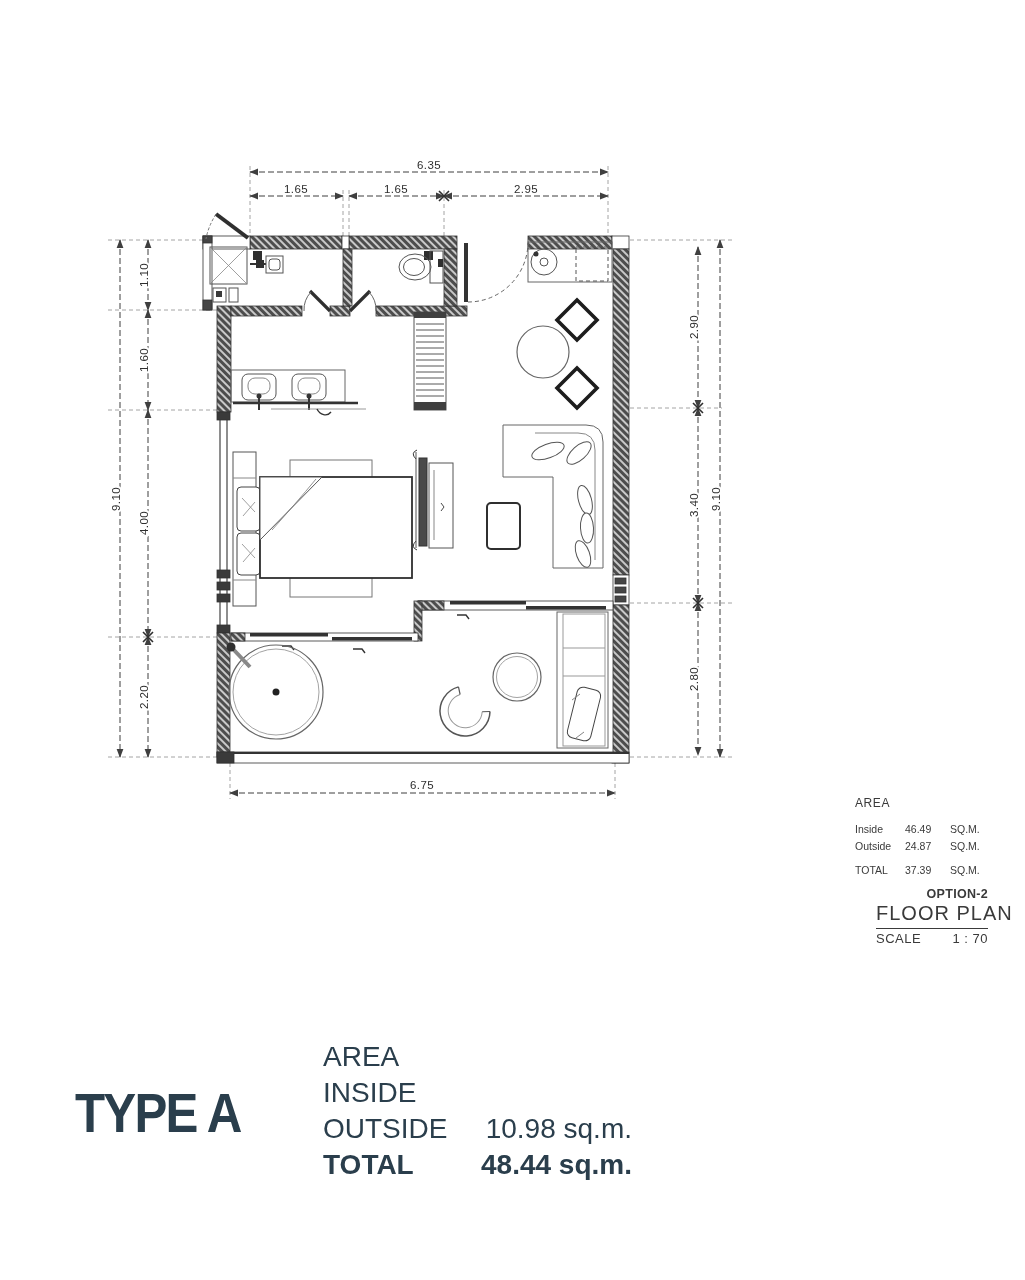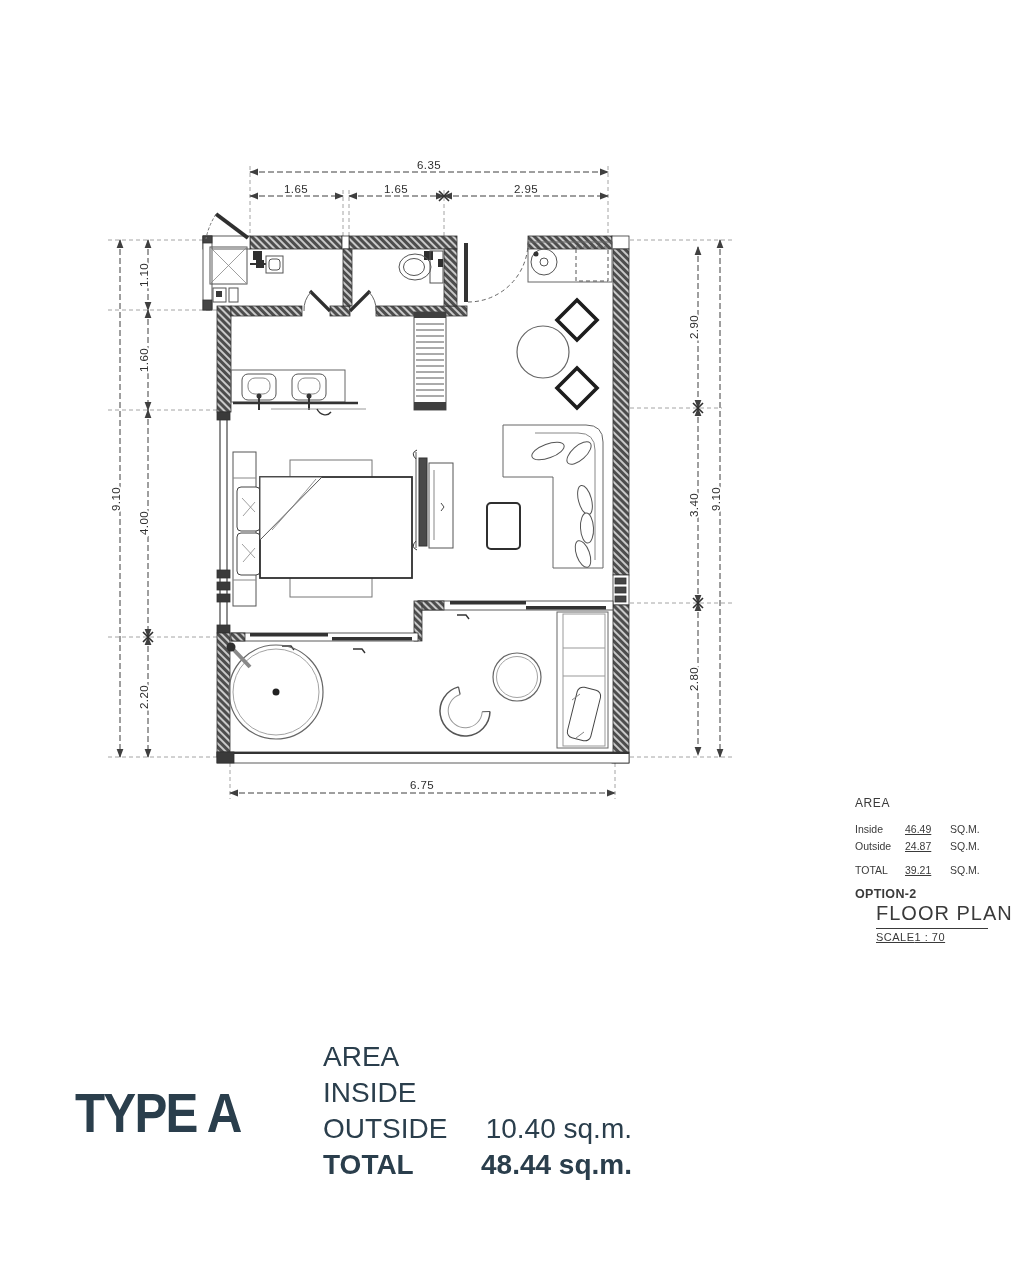--- a/index.html
+++ b/index.html
@@ -6,28 +6,28 @@
   .stage{position:relative;width:1025px;height:1280px;background:#ffffff;overflow:hidden;
          font-family:"Liberation Sans", sans-serif;color:#2a3e4c;margin-left:20px;}
   .plan-svg{position:absolute;left:0;top:0;width:1025px;height:1280px;}
   .plan-svg text{font-family:"Liberation Sans", sans-serif;font-size:11.5px;fill:#2e2e2e;
                  letter-spacing:.4px;paint-order:stroke fill;stroke:#ffffff;stroke-width:4px;}
   
   .info-block{position:absolute;left:835px;top:796px;width:133px;color:#3a3a3a;}
   .ib-heading{font-size:12px;letter-spacing:.6px;margin-bottom:13px;}
   .ib-row{display:flex;font-size:10.5px;margin-top:5px;}
   .ib-row .l{width:50px;}
-  .ib-row .v{width:45px;text-decoration:underline;}
+  .ib-row .v{width:45px;}
   .ib-row .u{flex:1;}
   .ib-row.total{margin-top:12px;}
-  .ib-option{text-align:left;font-weight:bold;font-size:12.5px;margin-top:11px;letter-spacing:.3px;}
+  .ib-option{text-align:right;font-weight:bold;font-size:12.5px;margin-top:11px;letter-spacing:.3px;}
   .ib-titlewrap{margin-left:auto;width:112px;border-bottom:1.5px solid #3a3a3a;padding-bottom:3px;}
   .ib-title{font-size:20px;letter-spacing:1px;text-align:left;white-space:nowrap;margin-top:1px;}
-  .ib-scale{margin-left:auto;width:112px;display:flex;
-            font-size:11px;padding-top:2px;letter-spacing:.5px;text-decoration:underline;}
+  .ib-scale{margin-left:auto;width:112px;display:flex;justify-content:space-between;
+            font-size:13px;padding-top:2px;letter-spacing:.5px;}
   
   .type-label{position:absolute;left:55px;top:1080px;font-size:56px;font-weight:bold;
               letter-spacing:-2px;transform:scaleX(.88);transform-origin:left center;
               color:#2a3e4c;white-space:nowrap;}
   .summary-area{position:absolute;left:303px;top:1039px;width:309px;font-size:28px;
                 line-height:36px;color:#2a3e4c;}
   .sa-row{display:flex;justify-content:space-between;}
   .sa-row.bold{font-weight:bold;}
 </style>
 </head>
@@ -304,21 +304,21 @@
       <span class="v">46.49</span>
       <span class="u">SQ.M.</span>
     </div>
     <div class="ib-row">
       <span class="l">Outside</span>
       <span class="v">24.87</span>
       <span class="u">SQ.M.</span>
     </div>
     <div class="ib-row total">
       <span class="l">TOTAL</span>
-      <span class="v">39.21</span>
+      <span class="v">37.39</span>
       <span class="u">SQ.M.</span>
     </div>
     <div class="ib-option">OPTION-2</div>
     <div class="ib-titlewrap">
       <div class="ib-title">FLOOR PLAN</div>
     </div>
     <div class="ib-scale">
       <span>SCALE</span>
       <span>1 : 70</span>
     </div>
@@ -326,21 +326,21 @@
 
   <div class="type-label">TYPE A</div>
 
   <div class="summary-area">
     <div>AREA</div>
     <div class="sa-row">
       <span>INSIDE</span>
     </div>
     <div class="sa-row">
       <span>OUTSIDE</span>
-      <span>10.40 sq.m.</span>
+      <span>10.98 sq.m.</span>
     </div>
     <div class="sa-row bold">
       <span>TOTAL</span>
       <span>48.44 sq.m.</span>
     </div>
   </div>
 
 </div>
 
 </body></html>

